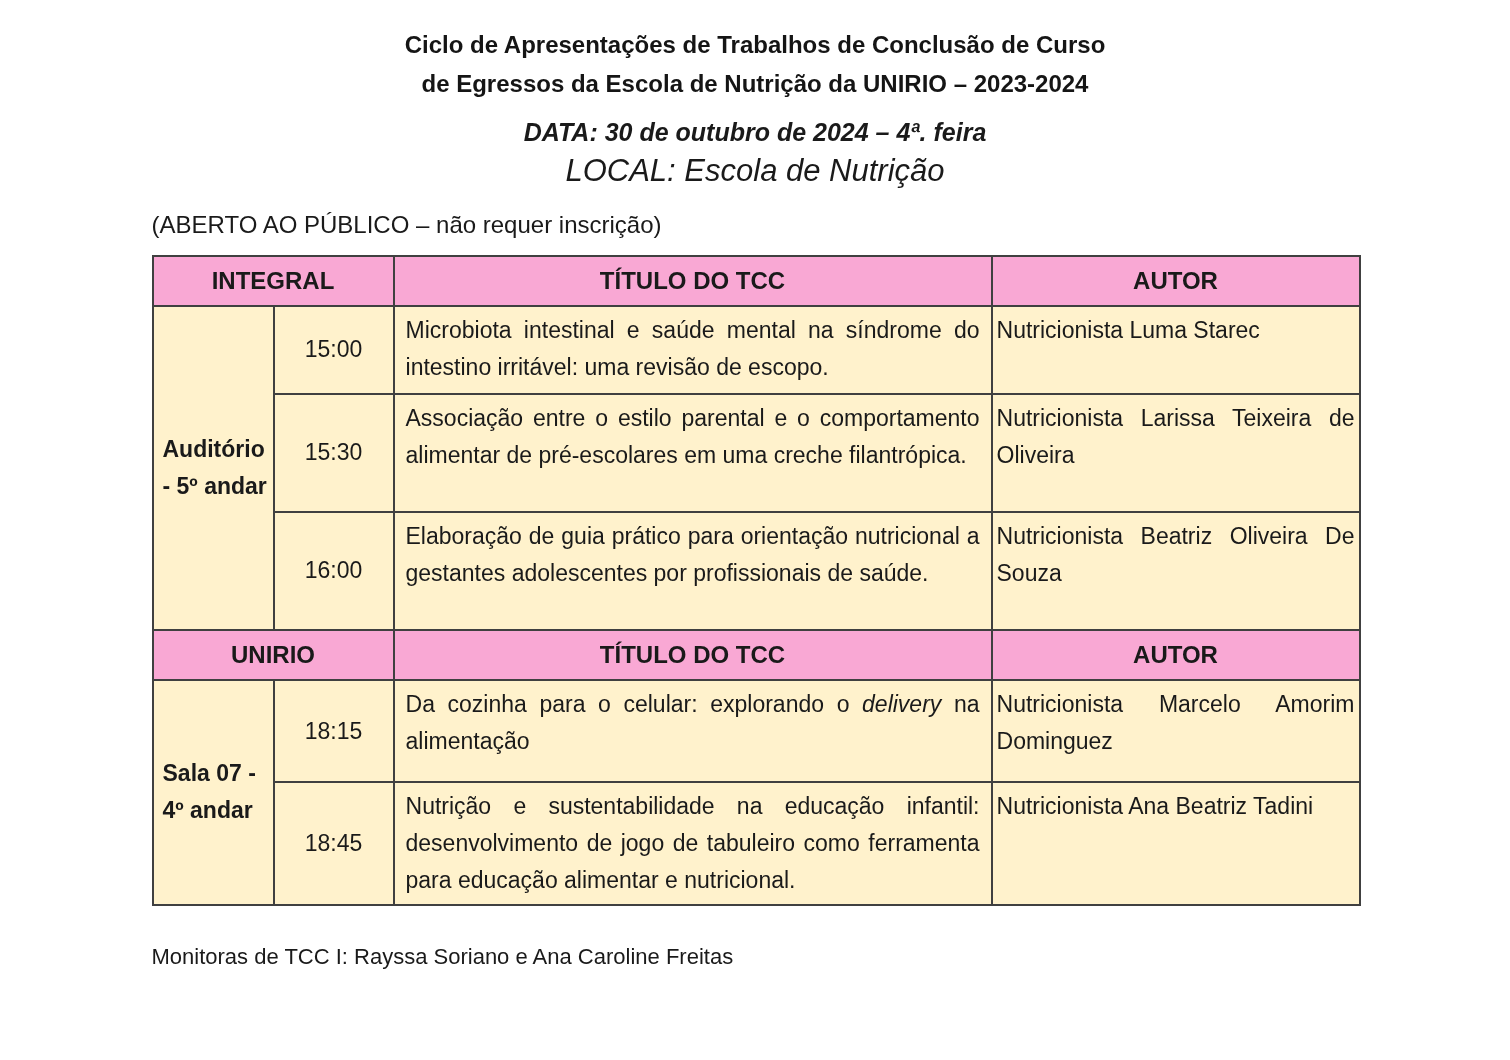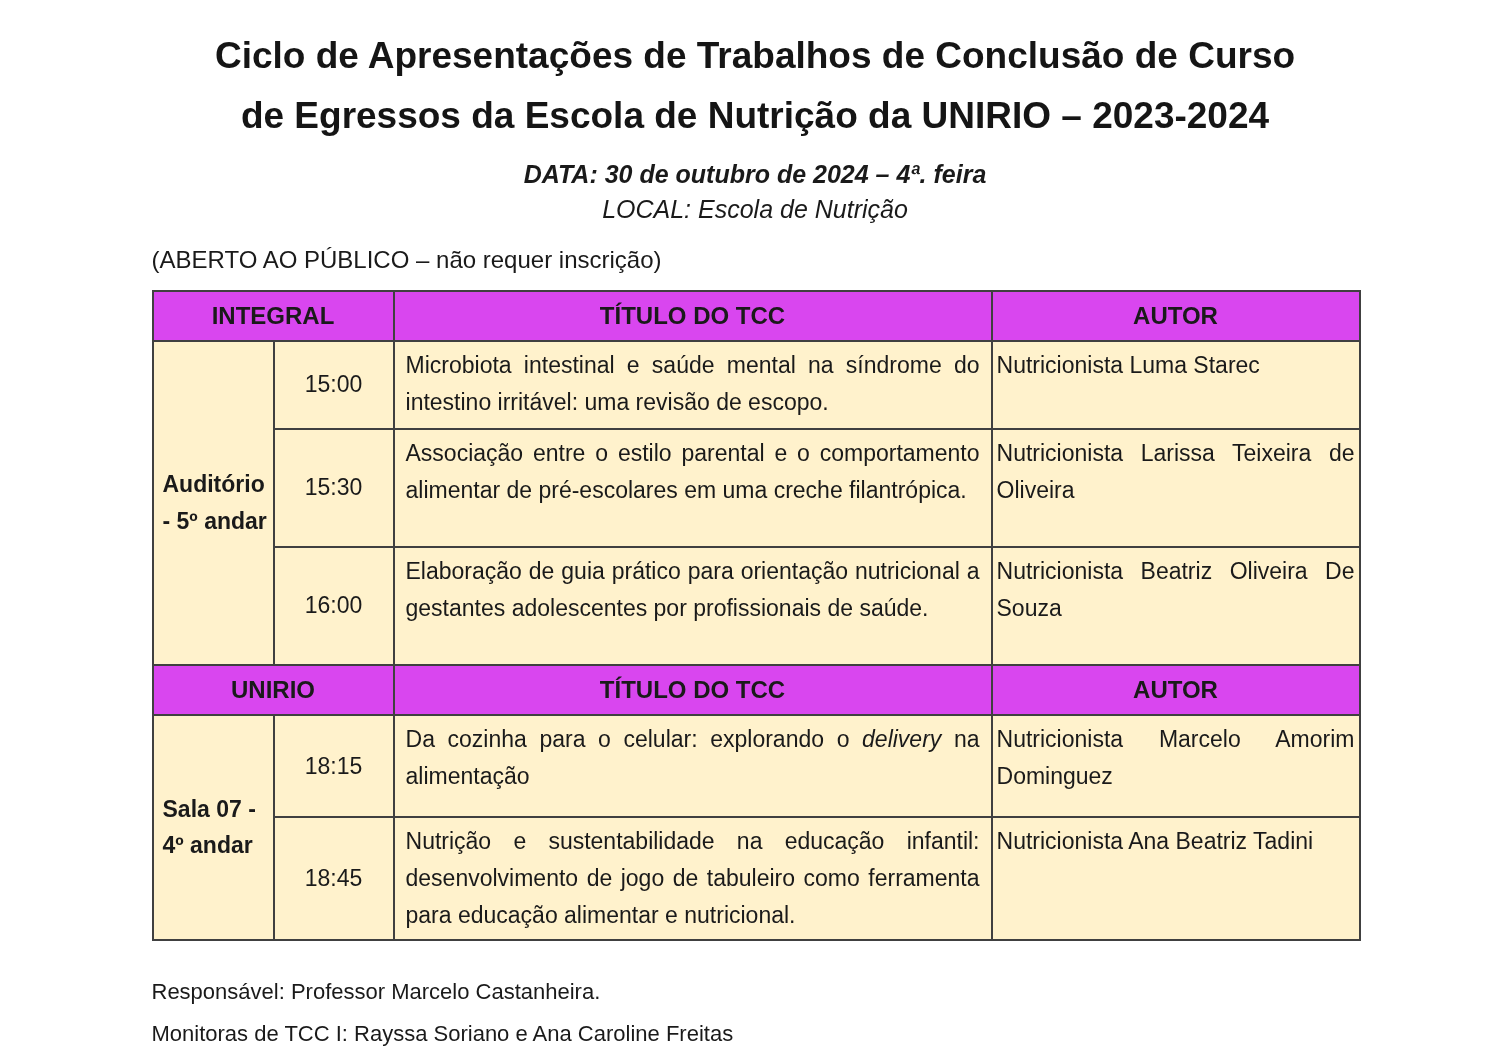--- a/index.html
+++ b/index.html
@@ -16,56 +16,56 @@
     overflow: hidden;
   }
   .page {
     width: 1207px;
     margin: 0 auto;
     padding-top: 26px;
   }
   h1.doc-title {
     margin: 0 0 10px 0;
     text-align: center;
-    font-size: 37px;
+    font-size: 24px;
     font-weight: bold;
     line-height: 1.62;
     color: #151515;
   }
   h1.doc-title .tl { display: block; }
   p.meta-date {
     margin: 14px 0 6px 0;
     text-align: center;
     font-size: 25px;
     font-weight: bold;
     font-style: italic;
   }
   p.meta-local {
     margin: 2px 0 6px 0;
     text-align: center;
-    font-size: 25px;
+    font-size: 31px;
     font-style: italic;
   }
   p.meta-note {
     margin: 22px 0 16px 0;
     text-align: left;
     font-size: 24px;
   }
   table.schedule {
     width: 1207px;
     border-collapse: collapse;
     table-layout: fixed;
     font-size: 23px;
   }
   table.schedule td, table.schedule th {
     border: 2px solid #404040;
     line-height: 1.6;
   }
   tr.head th {
-    background: #d946ef;
+    background: #f9a8d4;
     font-size: 24px;
     font-weight: bold;
     text-align: center;
     vertical-align: middle;
     height: 50px;
     padding: 4px 6px;
   }
   tr.row td { background: #fff2cc; }
   td.loc {
     font-weight: bold;
@@ -166,17 +166,16 @@
 
     <tr class="row r5">
       <td class="time">18:45</td>
       <td class="tcc">Nutrição e sustentabilidade na educação infantil: desenvolvimento de jogo de tabuleiro como ferramenta para educação alimentar e nutricional.</td>
       <td class="author">Nutricionista Ana Beatriz Tadini</td>
     </tr>
   </tbody>
     </table>
 
   <div class="footer-block">
-    <p class="foot">Responsável: Professor Marcelo Castanheira.</p>
     <p class="foot">Monitoras de TCC I: Rayssa Soriano e Ana Caroline Freitas</p>
   </div>
 
 </div>
 
 </body></html>

